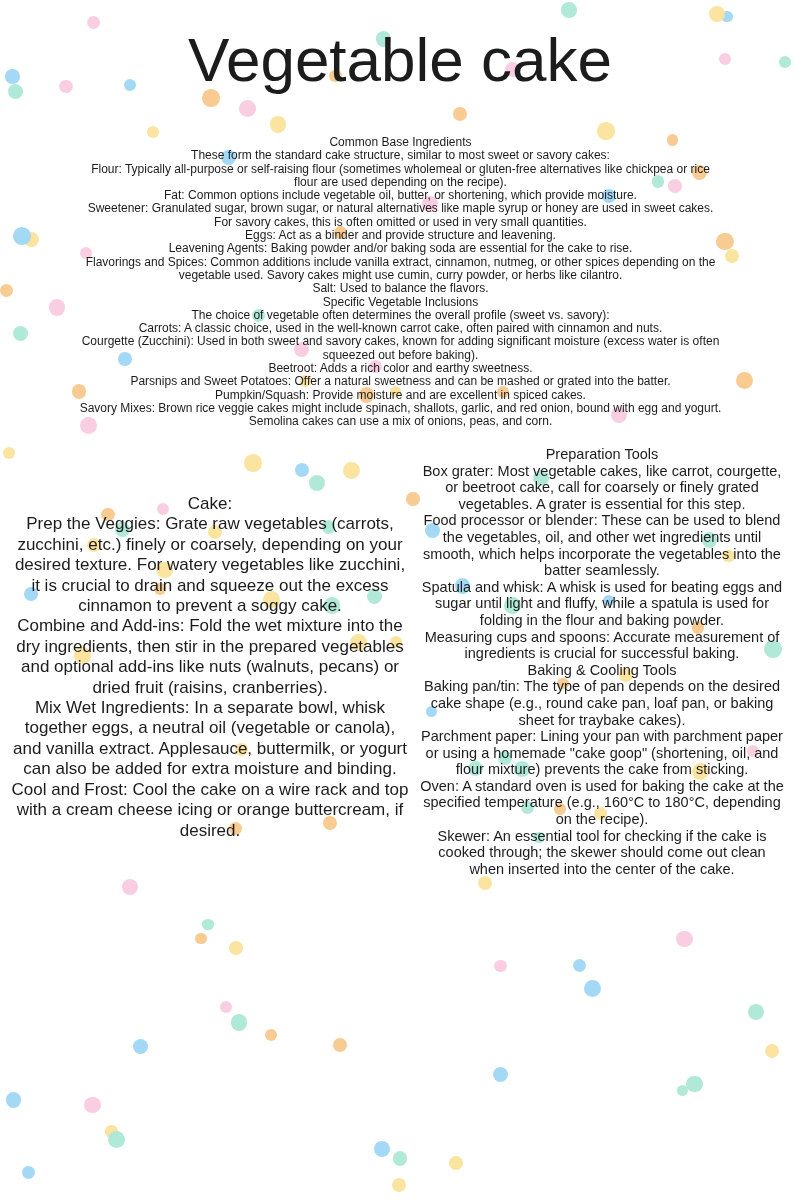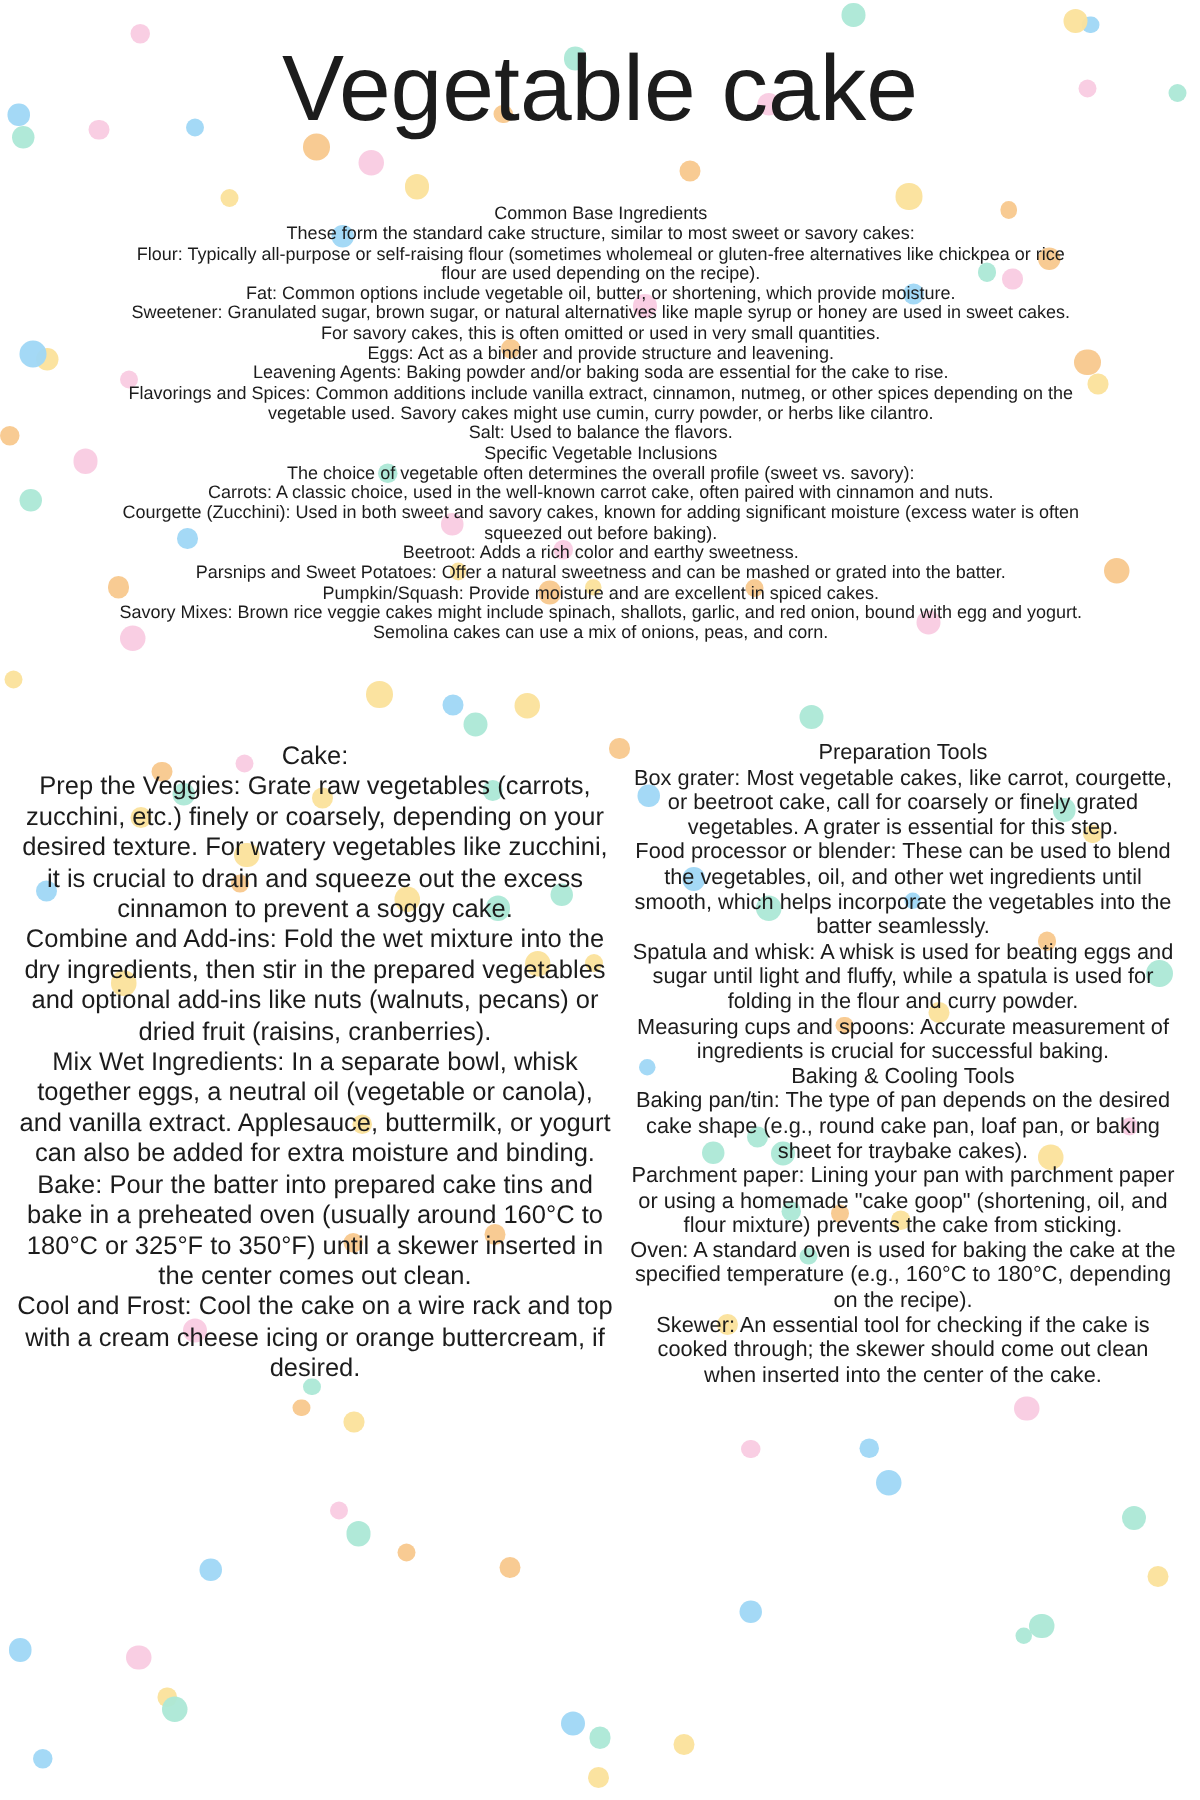--- a/index.html
+++ b/index.html
@@ -171,29 +171,28 @@
       <p class="para">Parsnips and Sweet Potatoes: Offer a natural sweetness and can be mashed or grated into the batter.</p>
       <p class="para">Pumpkin/Squash: Provide moisture and are excellent in spiced cakes.</p>
       <p class="para">Savory Mixes: Brown rice veggie cakes might include spinach, shallots, garlic, and red onion, bound with egg and yogurt. Semolina cakes can use a mix of onions, peas, and corn.</p>
     </div>
 
   <div class="layer textblock" id="leftcol" style="color: rgb(28, 28, 28);">
       <p class="para">Cake:</p>
       <p class="para">Prep the Veggies: Grate raw vegetables (carrots, zucchini, etc.) finely or coarsely, depending on your desired texture. For watery vegetables like zucchini, it is crucial to drain and squeeze out the excess cinnamon to prevent a soggy cake.</p>
       <p class="para">Combine and Add-ins: Fold the wet mixture into the dry ingredients, then stir in the prepared vegetables and optional add-ins like nuts (walnuts, pecans) or dried fruit (raisins, cranberries).</p>
       <p class="para">Mix Wet Ingredients: In a separate bowl, whisk together eggs, a neutral oil (vegetable or canola), and vanilla extract. Applesauce, buttermilk, or yogurt can also be added for extra moisture and binding.</p>
-      <p class="para">Bake: Pour the batter into prepared cake tins and bake in a preheated oven (usually around 160°C to 180°C or 325°F to 350°F) until a skewer inserted in the center comes out clean.</p>
       <p class="para">Cool and Frost: Cool the cake on a wire rack and top with a cream cheese icing or orange buttercream, if desired.</p>
     </div>
 
-  <div class="layer textblock" id="rightcol" style="color: rgb(28, 28, 28); margin-top: 48px;">
+  <div class="layer textblock" id="rightcol" style="color: rgb(28, 28, 28);">
       <p class="para">Preparation Tools</p>
       <p class="para">Box grater: Most vegetable cakes, like carrot, courgette, or beetroot cake, call for coarsely or finely grated vegetables. A grater is essential for this step.</p>
       <p class="para">Food processor or blender: These can be used to blend the vegetables, oil, and other wet ingredients until smooth, which helps incorporate the vegetables into the batter seamlessly.</p>
-      <p class="para">Spatula and whisk: A whisk is used for beating eggs and sugar until light and fluffy, while a spatula is used for folding in the flour and curry powder.</p>
+      <p class="para">Spatula and whisk: A whisk is used for beating eggs and sugar until light and fluffy, while a spatula is used for folding in the flour and baking powder.</p>
       <p class="para">Measuring cups and spoons: Accurate measurement of ingredients is crucial for successful baking.</p>
       <p class="para">Baking &amp; Cooling Tools</p>
       <p class="para">Baking pan/tin: The type of pan depends on the desired cake shape (e.g., round cake pan, loaf pan, or baking sheet for traybake cakes).</p>
       <p class="para">Parchment paper: Lining your pan with parchment paper or using a homemade "cake goop" (shortening, oil, and flour mixture) prevents the cake from sticking.</p>
       <p class="para">Oven: A standard oven is used for baking the cake at the specified temperature (e.g., 160°C to 180°C, depending on the recipe).</p>
       <p class="para">Skewer: An essential tool for checking if the cake is cooked through; the skewer should come out clean when inserted into the center of the cake.</p>
     </div>
 
 
 </div>

